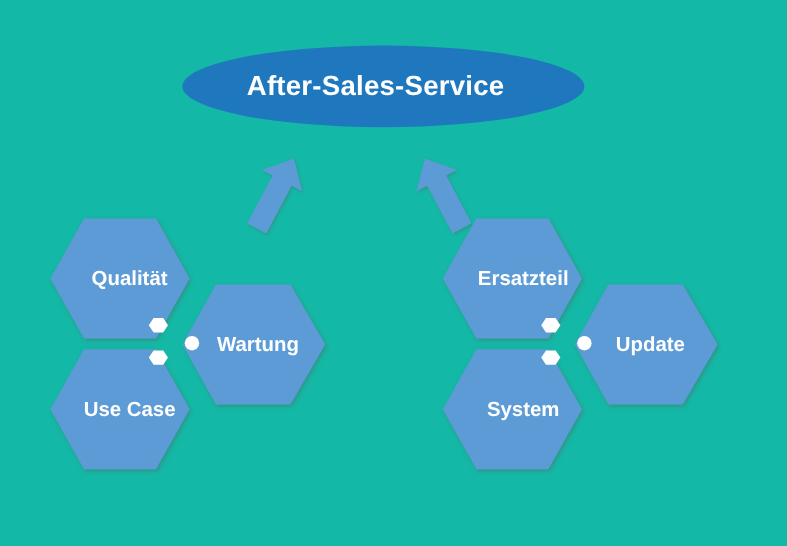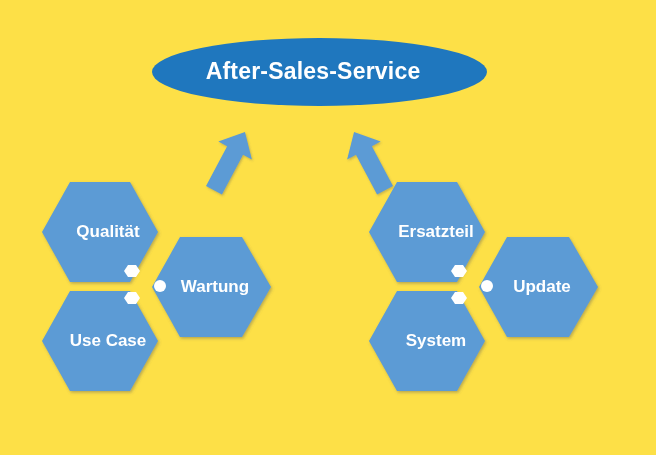--- a/index.html
+++ b/index.html
@@ -8,21 +8,21 @@
     padding: 0;
     background: #ffffff;
   }
   body {
     font-family: "Liberation Sans", "DejaVu Sans", sans-serif;
   }
   #canvas {
     position: relative;
     width: 656px;
     height: 455px;
-    background: #fde047;
+    background: #14b8a6;
     overflow: hidden;
   }
   #diagram-svg {
     position: absolute;
     left: 0;
     top: 0;
     width: 656px;
     height: 455px;
     display: block;
   }

